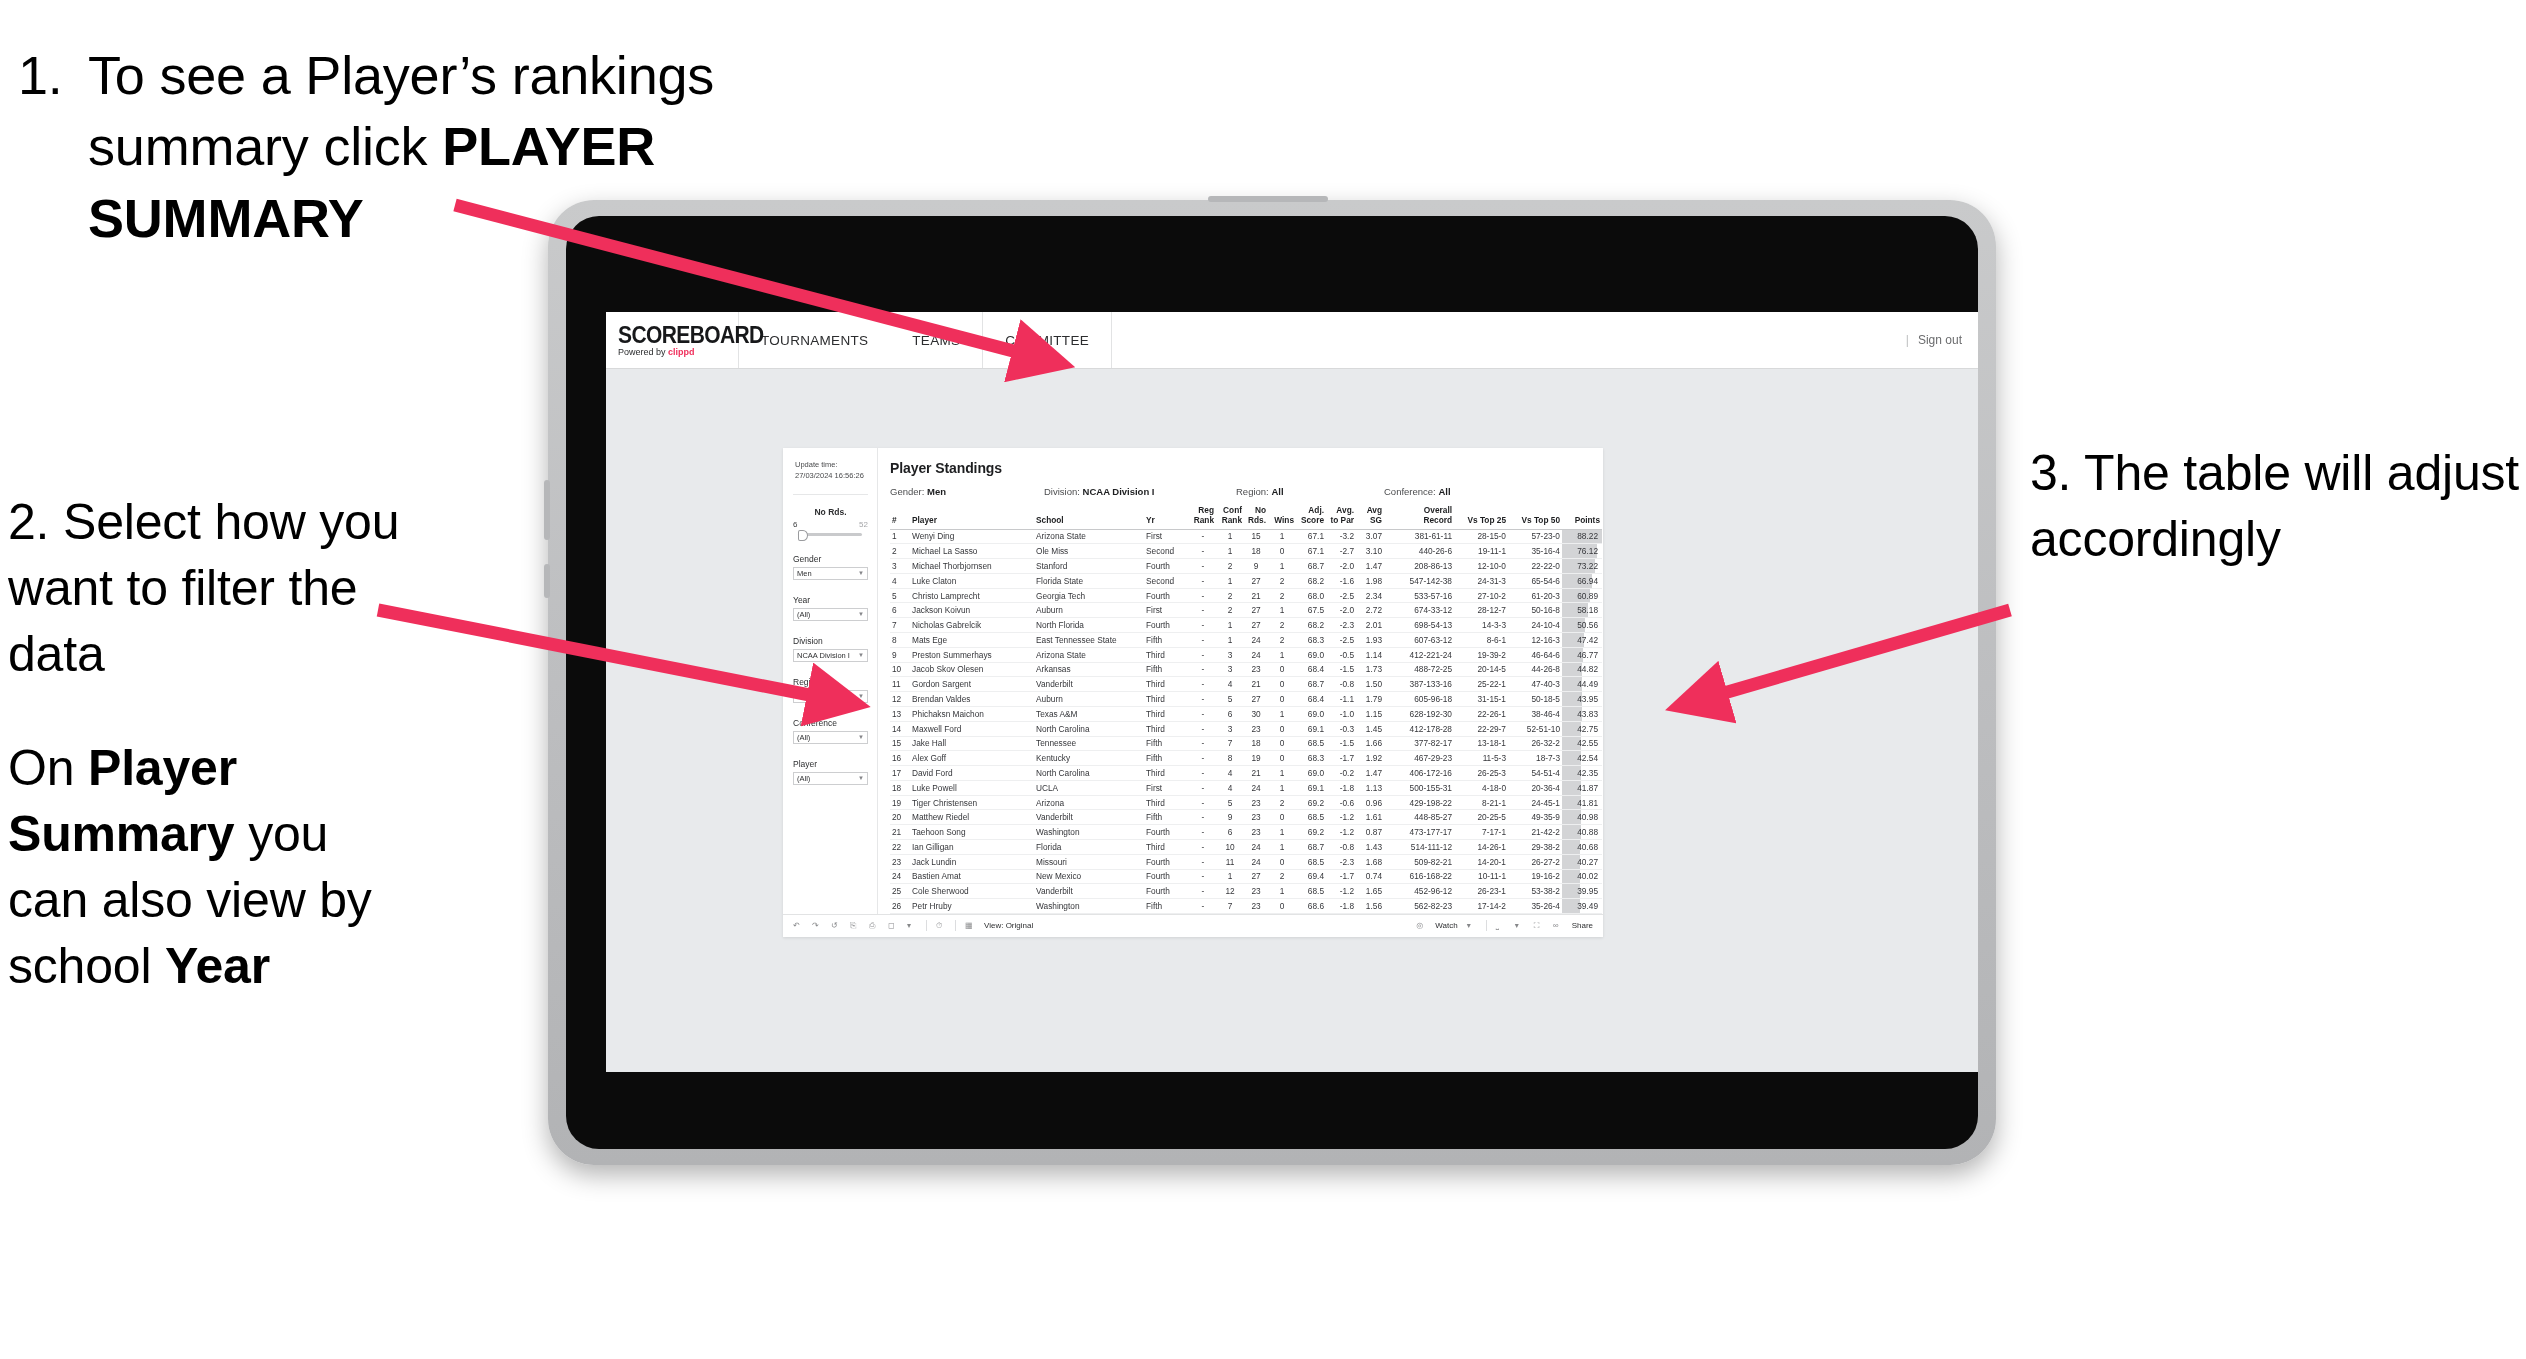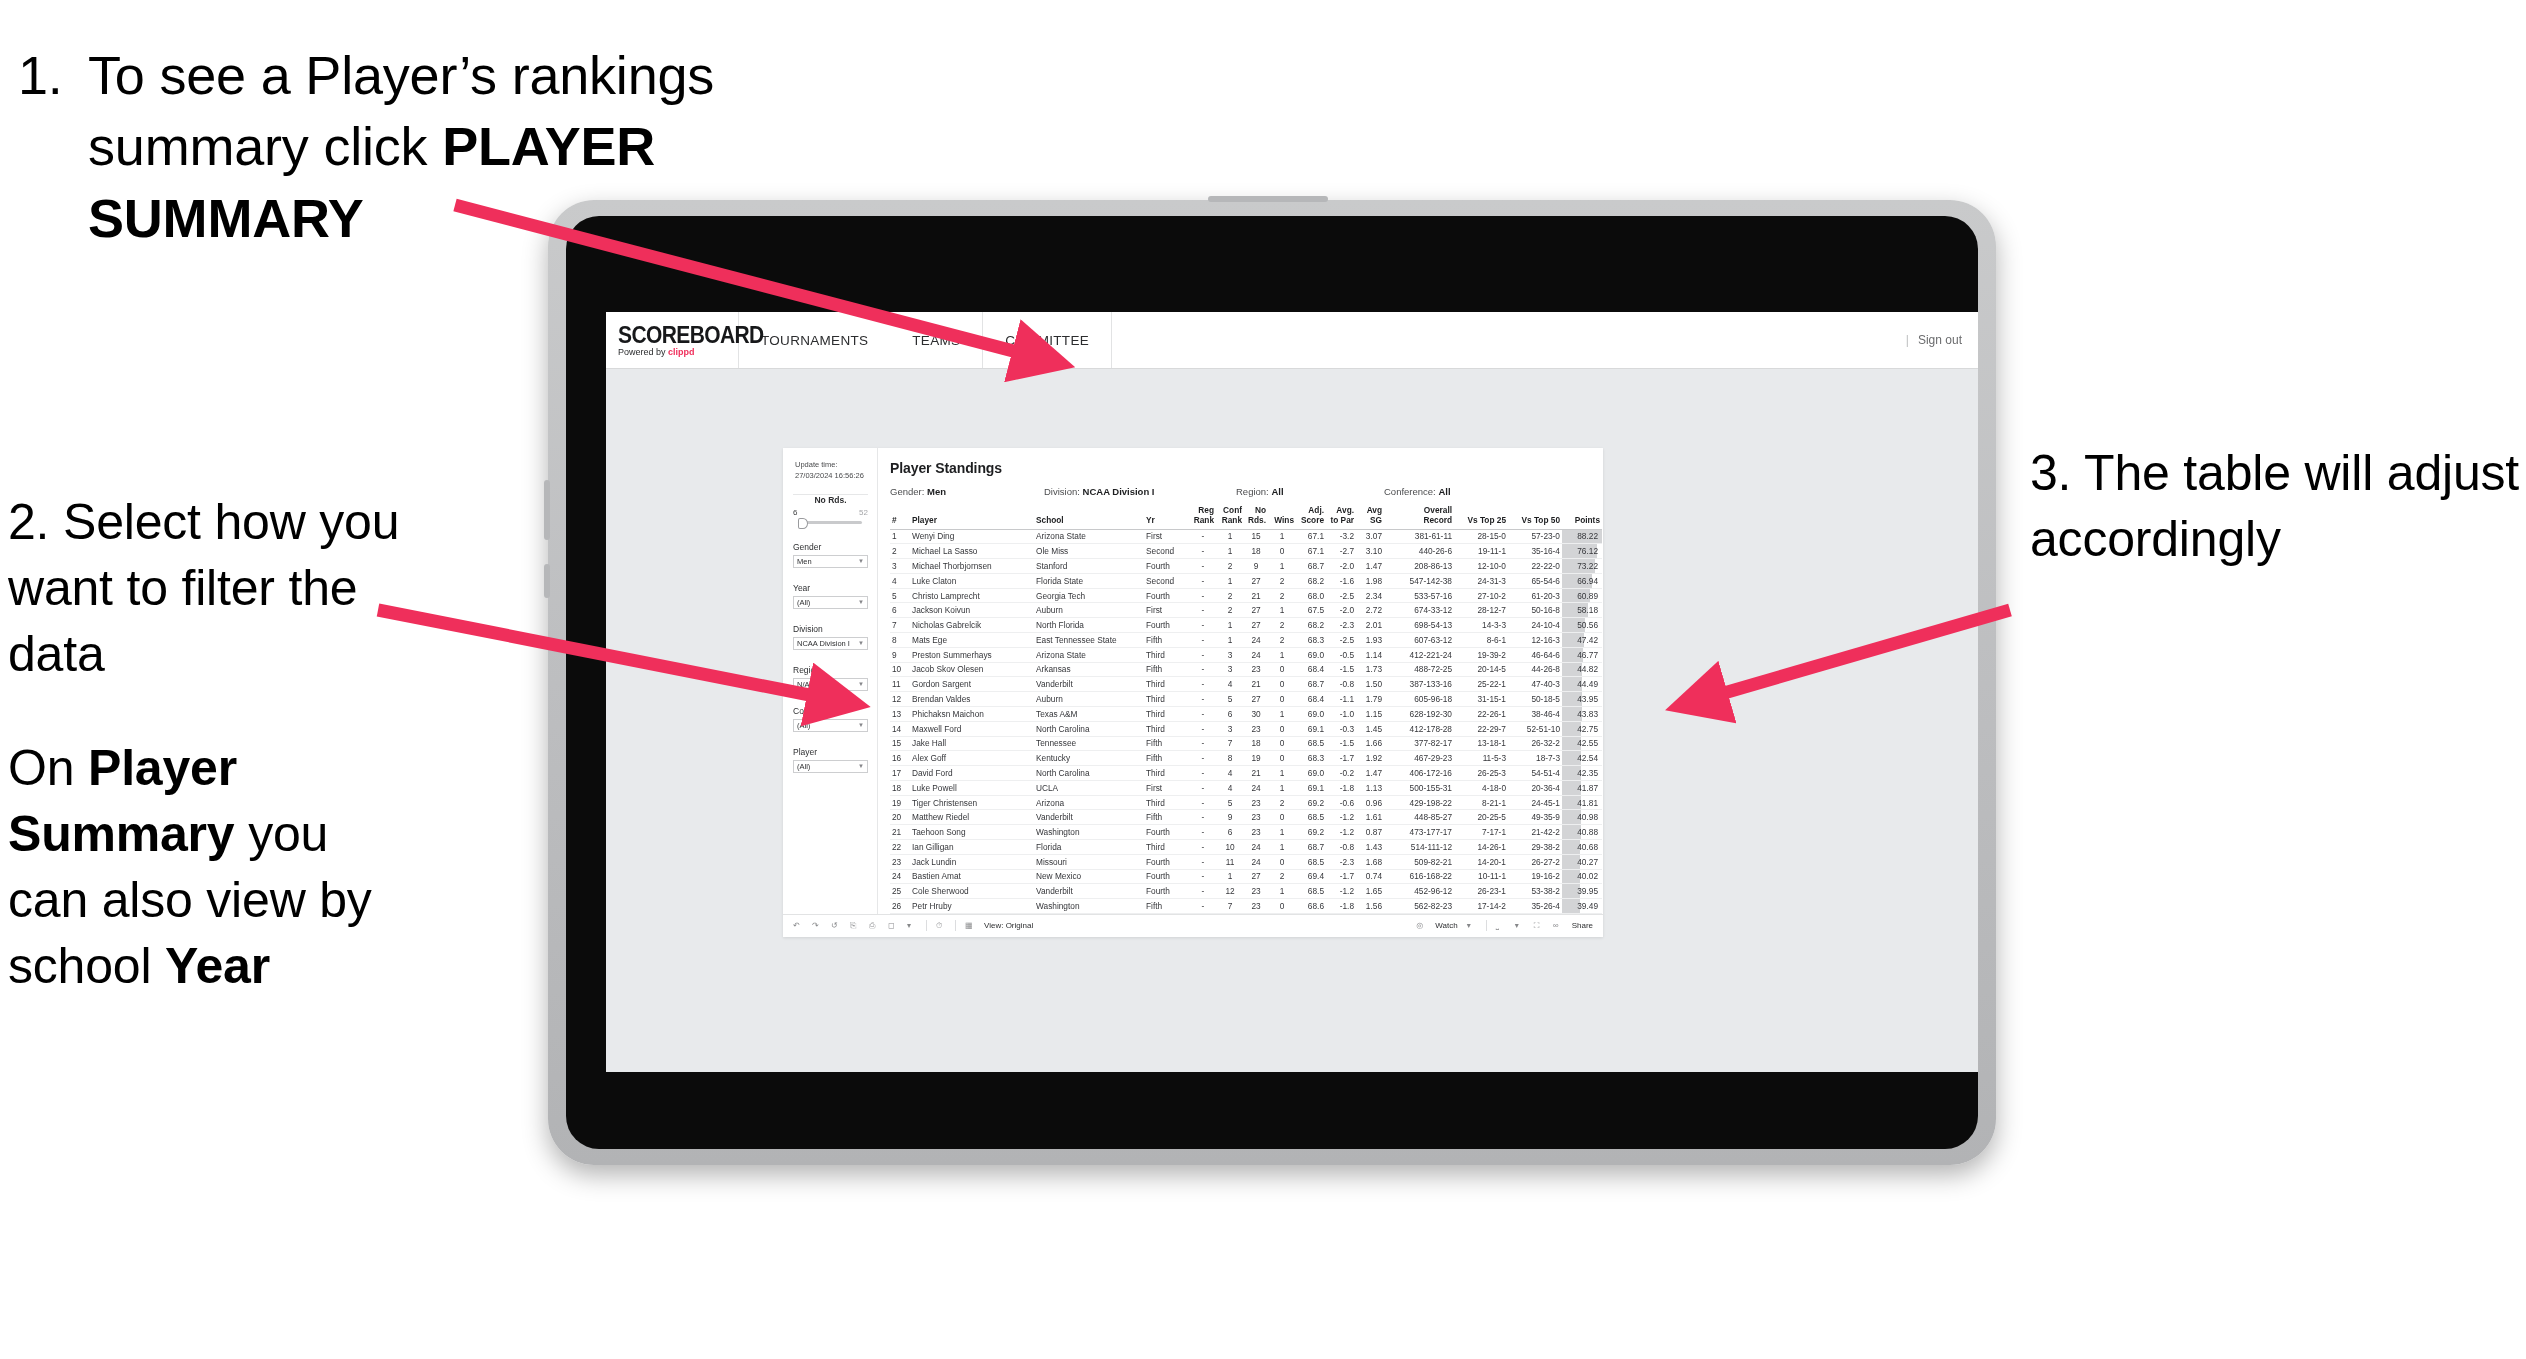--- a/index.html
+++ b/index.html
@@ -76,21 +76,21 @@
   #viz{position:absolute;left:0;top:91px;right:0;bottom:0;background:#e8eaec;}
   #sheet{position:absolute;left:177px;top:45px;width:820px;background:#fff;
          box-shadow:0 1px 3px rgba(0,0,0,.10);}
 
   #sheet-body{display:flex;}
 
   
   #filters{width:95px;border-right:1px solid #e6e7e8;padding:8px 9px 14px 10px;
            box-sizing:border-box;}
   #update-block{font-size:7.5px;color:#4a4b4d;line-height:1.45;padding:4px 0 12px 2px;}
-  #filters-inner{border-top:1px solid #e6e7e8;}
+  #filters-inner{border-top:1px solid #e6e7e8;padding-top:12px;}
   .f-group{margin-bottom:15px;}
   .f-label{font-size:8.5px;color:#2d2e30;margin-bottom:3px;font-weight:400;}
   .f-select{height:13px;border:1px solid #cdced0;background:#fff;font-size:7.5px;
             color:#2d2e30;display:flex;align-items:center;padding:0 3px;
             justify-content:space-between;box-sizing:border-box;}
   .f-select .car{font-size:6px;color:#85868a;}
   #slider-group{text-align:center;margin-bottom:18px;}
   #slider-title{font-size:8.5px;color:#2d2e30;font-weight:600;}
   #slider-vals{display:flex;justify-content:space-between;font-size:8px;margin-top:3px;}
   #slider-min{color:#3b3c3e;}

